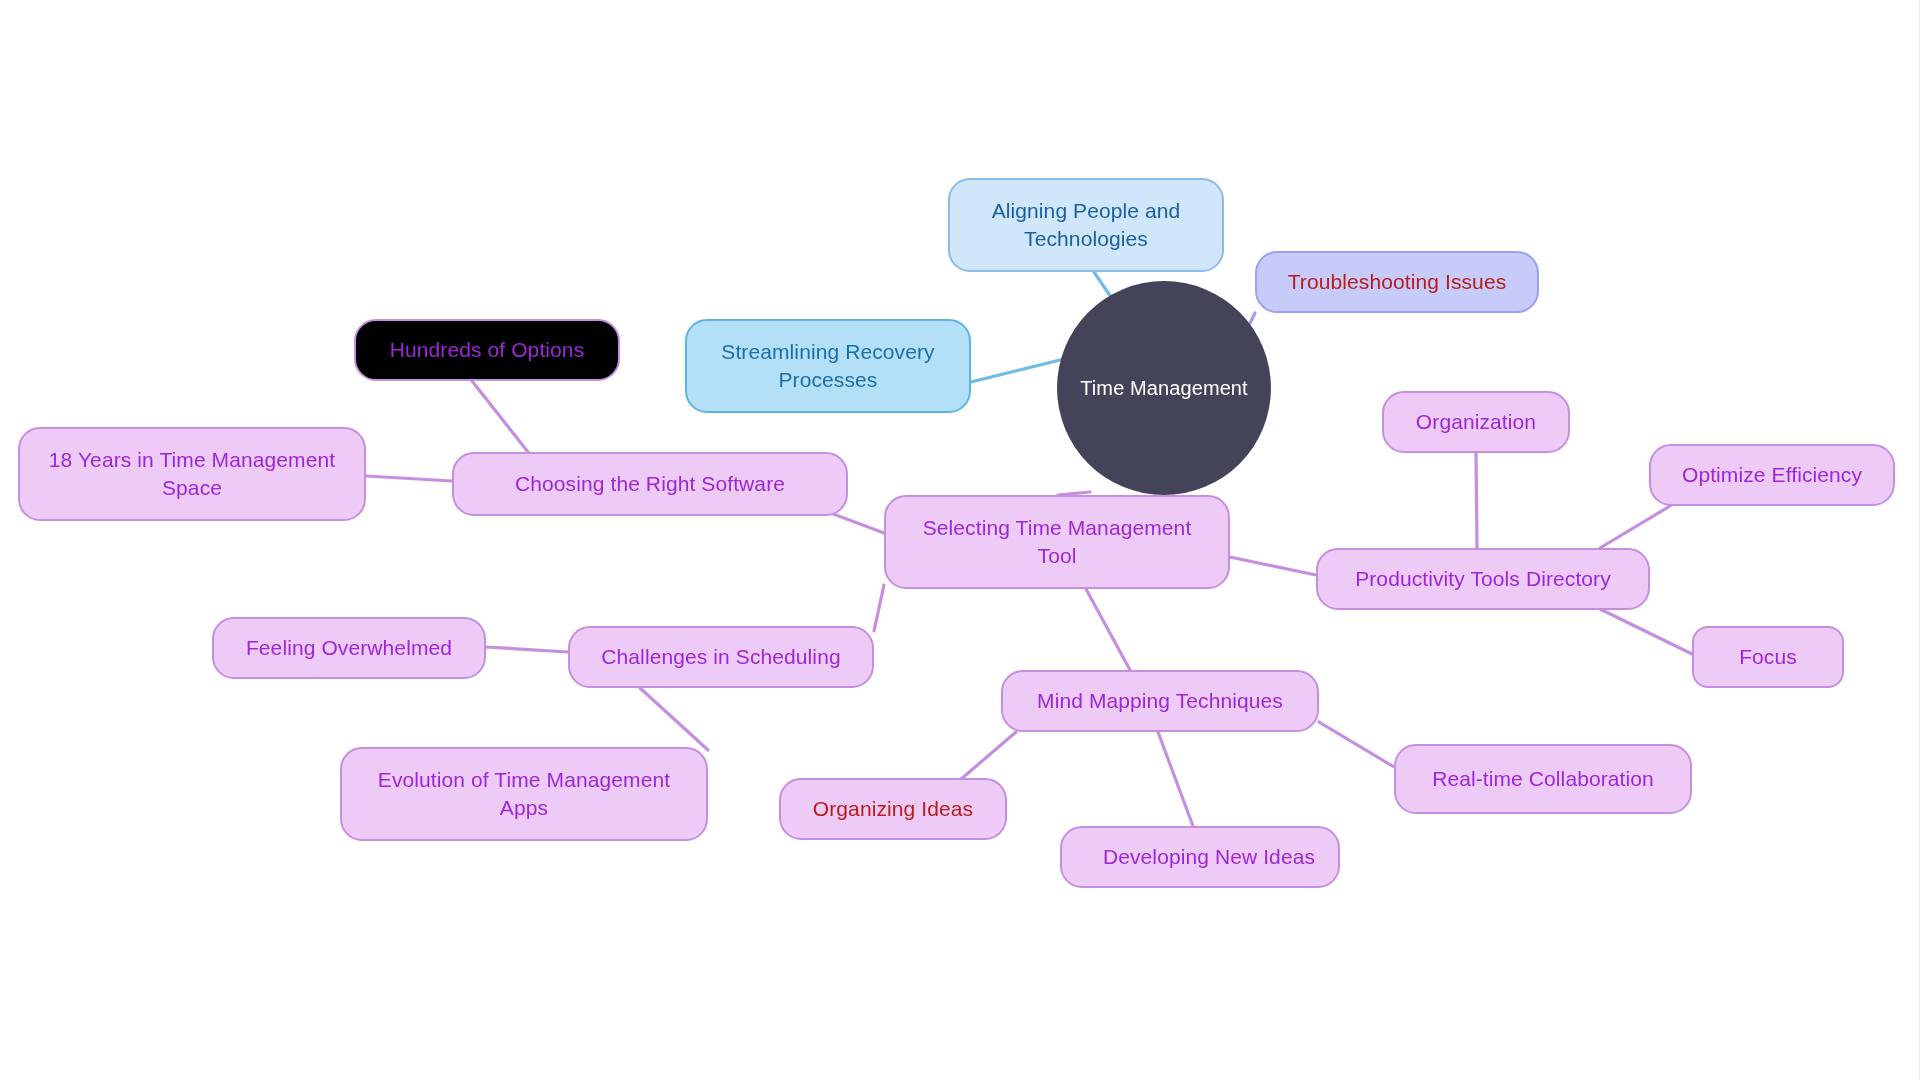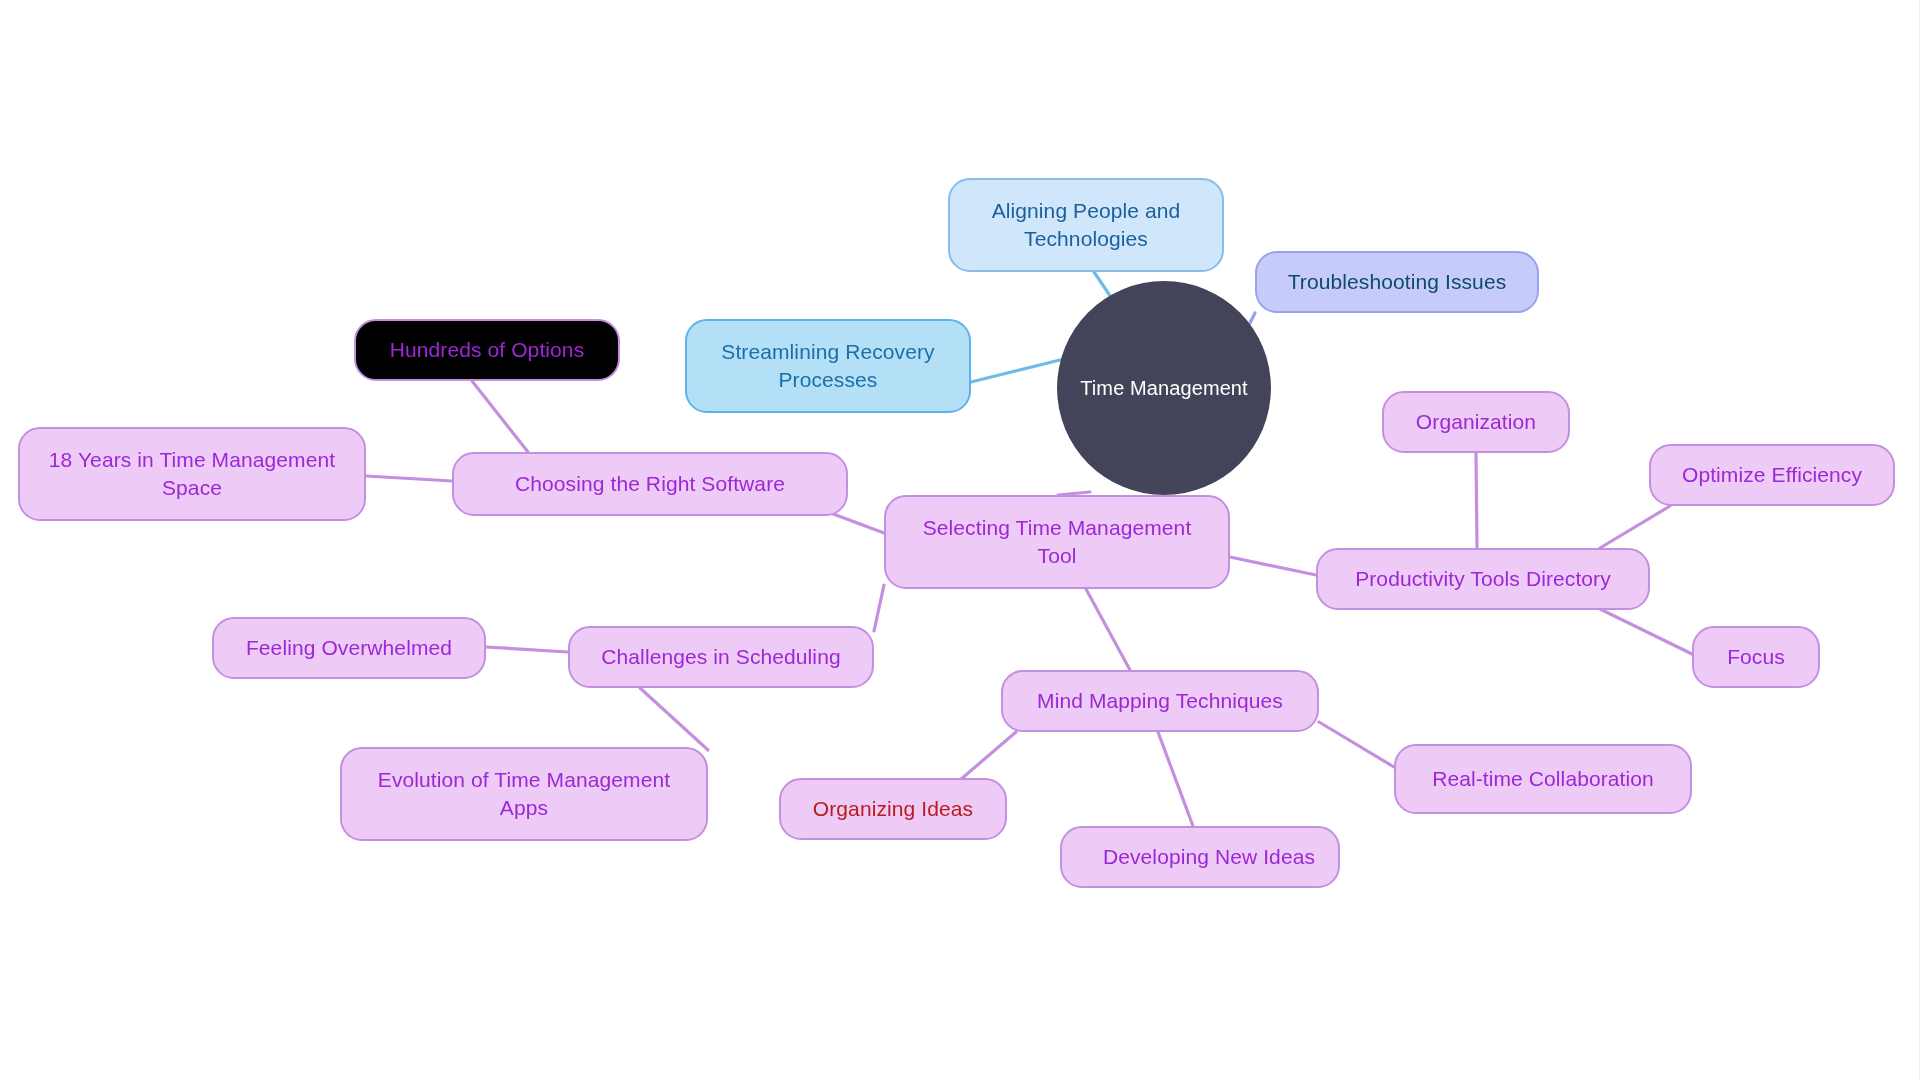--- a/index.html
+++ b/index.html
@@ -85,21 +85,21 @@
         <span class="node-label">Time Management</span>
       </div>
       <div class="node node-rect" style="left: 948px; top: 178px; width: 276px; height: 94px; background: rgb(207, 230, 251); border-color: rgb(137, 188, 232); color: rgb(27, 95, 158);">
         <span class="node-label">Aligning People and
 Technologies</span>
       </div>
       <div class="node node-rect" style="left: 685px; top: 319px; width: 286px; height: 94px; background: rgb(179, 224, 247); border-color: rgb(91, 180, 229); color: rgb(27, 111, 168);">
         <span class="node-label">Streamlining Recovery
 Processes</span>
       </div>
-      <div class="node node-rect" style="left: 1255px; top: 251px; width: 284px; height: 62px; background: rgb(199, 203, 250); border-color: rgb(154, 162, 239); color: #0c4a6e;">
+      <div class="node node-rect" style="left: 1255px; top: 251px; width: 284px; height: 62px; background: rgb(199, 203, 250); border-color: rgb(154, 162, 239); color: #b91c1c;">
         <span class="node-label">Troubleshooting Issues</span>
       </div>
       <div class="node node-rect" style="left: 884px; top: 495px; width: 346px; height: 94px; background: rgb(238, 203, 247); border-color: rgb(197, 143, 224); color: rgb(156, 39, 214);">
         <span class="node-label">Selecting Time Management
 Tool</span>
       </div>
       <div class="node node-rect" style="left: 452px; top: 452px; width: 396px; height: 64px; background: rgb(238, 203, 247); border-color: rgb(197, 143, 224); color: rgb(156, 39, 214);">
         <span class="node-label">Choosing the Right Software</span>
       </div>
       <div class="node node-rect" style="left: 354px; top: 319px; width: 266px; height: 62px; background: #000000; border-color: rgb(197, 143, 224); color: rgb(156, 39, 214);">
@@ -133,17 +133,17 @@
       </div>
       <div class="node node-rect" style="left: 1316px; top: 548px; width: 334px; height: 62px; background: rgb(238, 203, 247); border-color: rgb(197, 143, 224); color: rgb(156, 39, 214);">
         <span class="node-label">Productivity Tools Directory</span>
       </div>
       <div class="node node-rect" style="left: 1382px; top: 391px; width: 188px; height: 62px; background: rgb(238, 203, 247); border-color: rgb(197, 143, 224); color: rgb(156, 39, 214);">
         <span class="node-label">Organization</span>
       </div>
       <div class="node node-rect" style="left: 1649px; top: 444px; width: 246px; height: 62px; background: rgb(238, 203, 247); border-color: rgb(197, 143, 224); color: rgb(156, 39, 214);">
         <span class="node-label">Optimize Efficiency</span>
       </div>
-      <div class="node node-rect" style="left: 1692px; top: 626px; width: 128px; height: 62px; background: rgb(238, 203, 247); border-color: rgb(197, 143, 224); color: rgb(156, 39, 214);">
+      <div class="node node-rect" style="left: 1692px; top: 626px; width: 152px; height: 62px; background: rgb(238, 203, 247); border-color: rgb(197, 143, 224); color: rgb(156, 39, 214); border-radius: 16px;">
         <span class="node-label">Focus</span>
       </div>
     </div>
 </div>
 
 </body></html>

